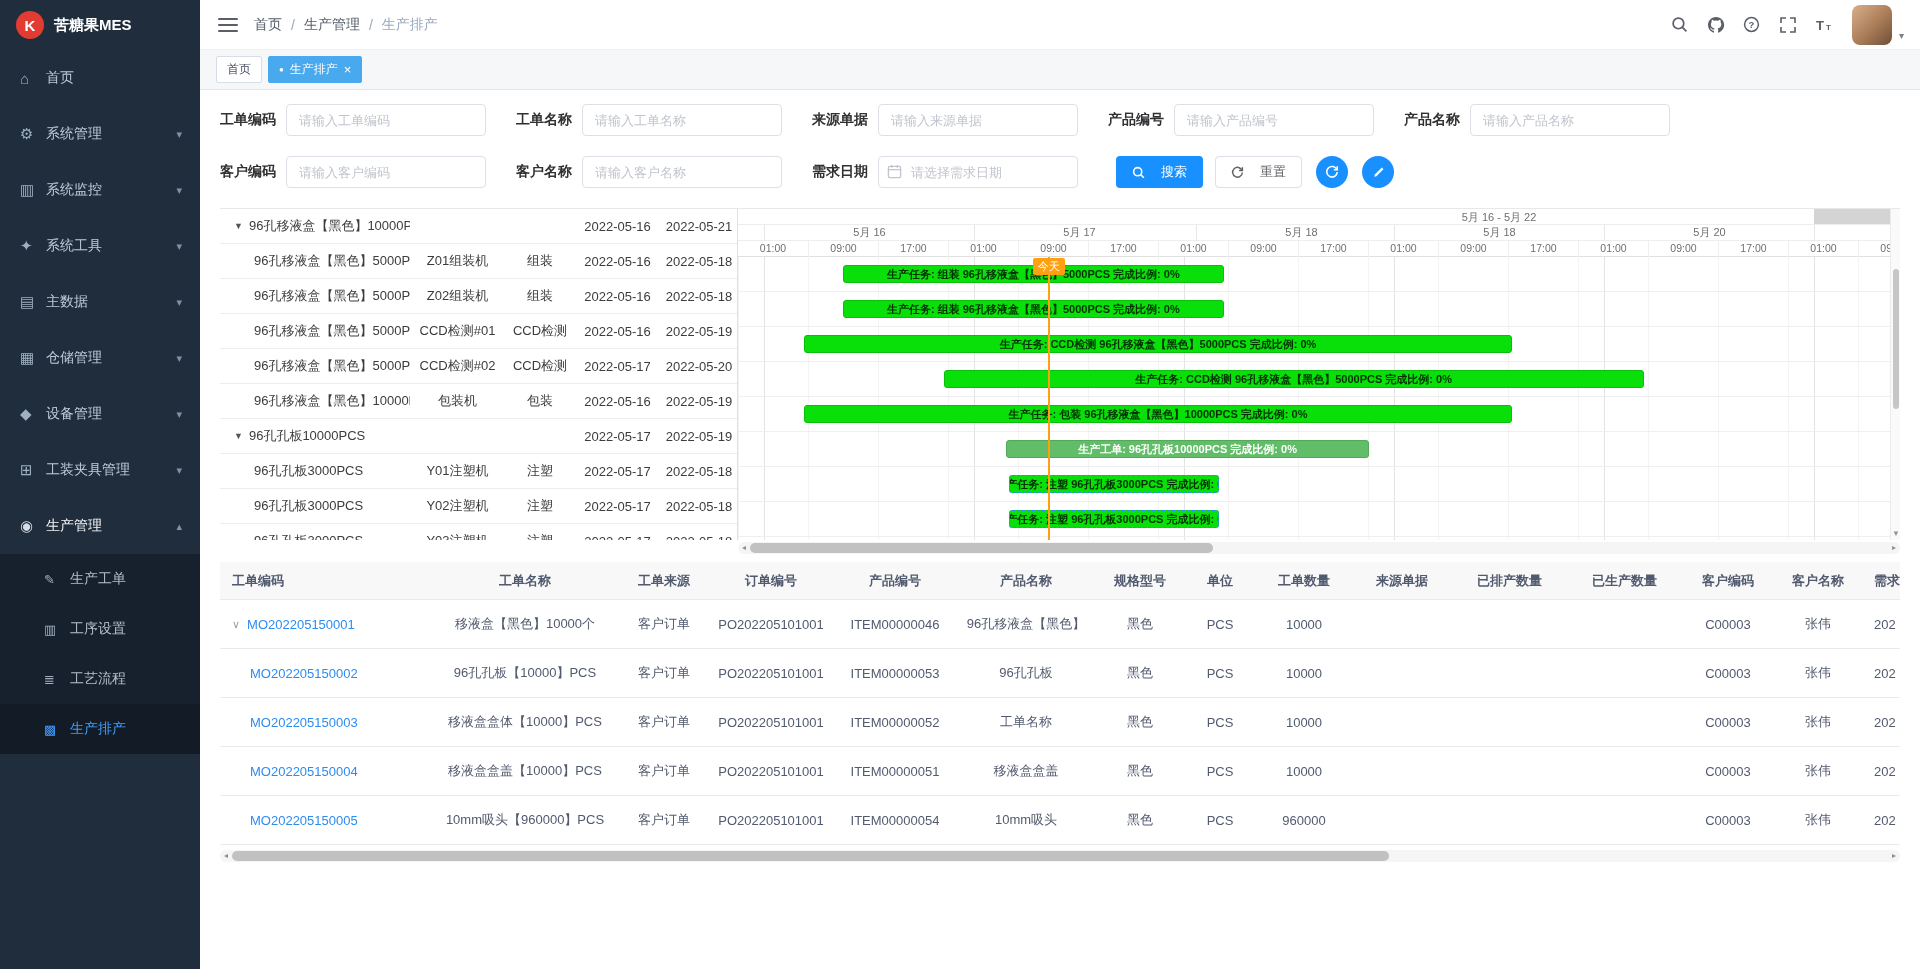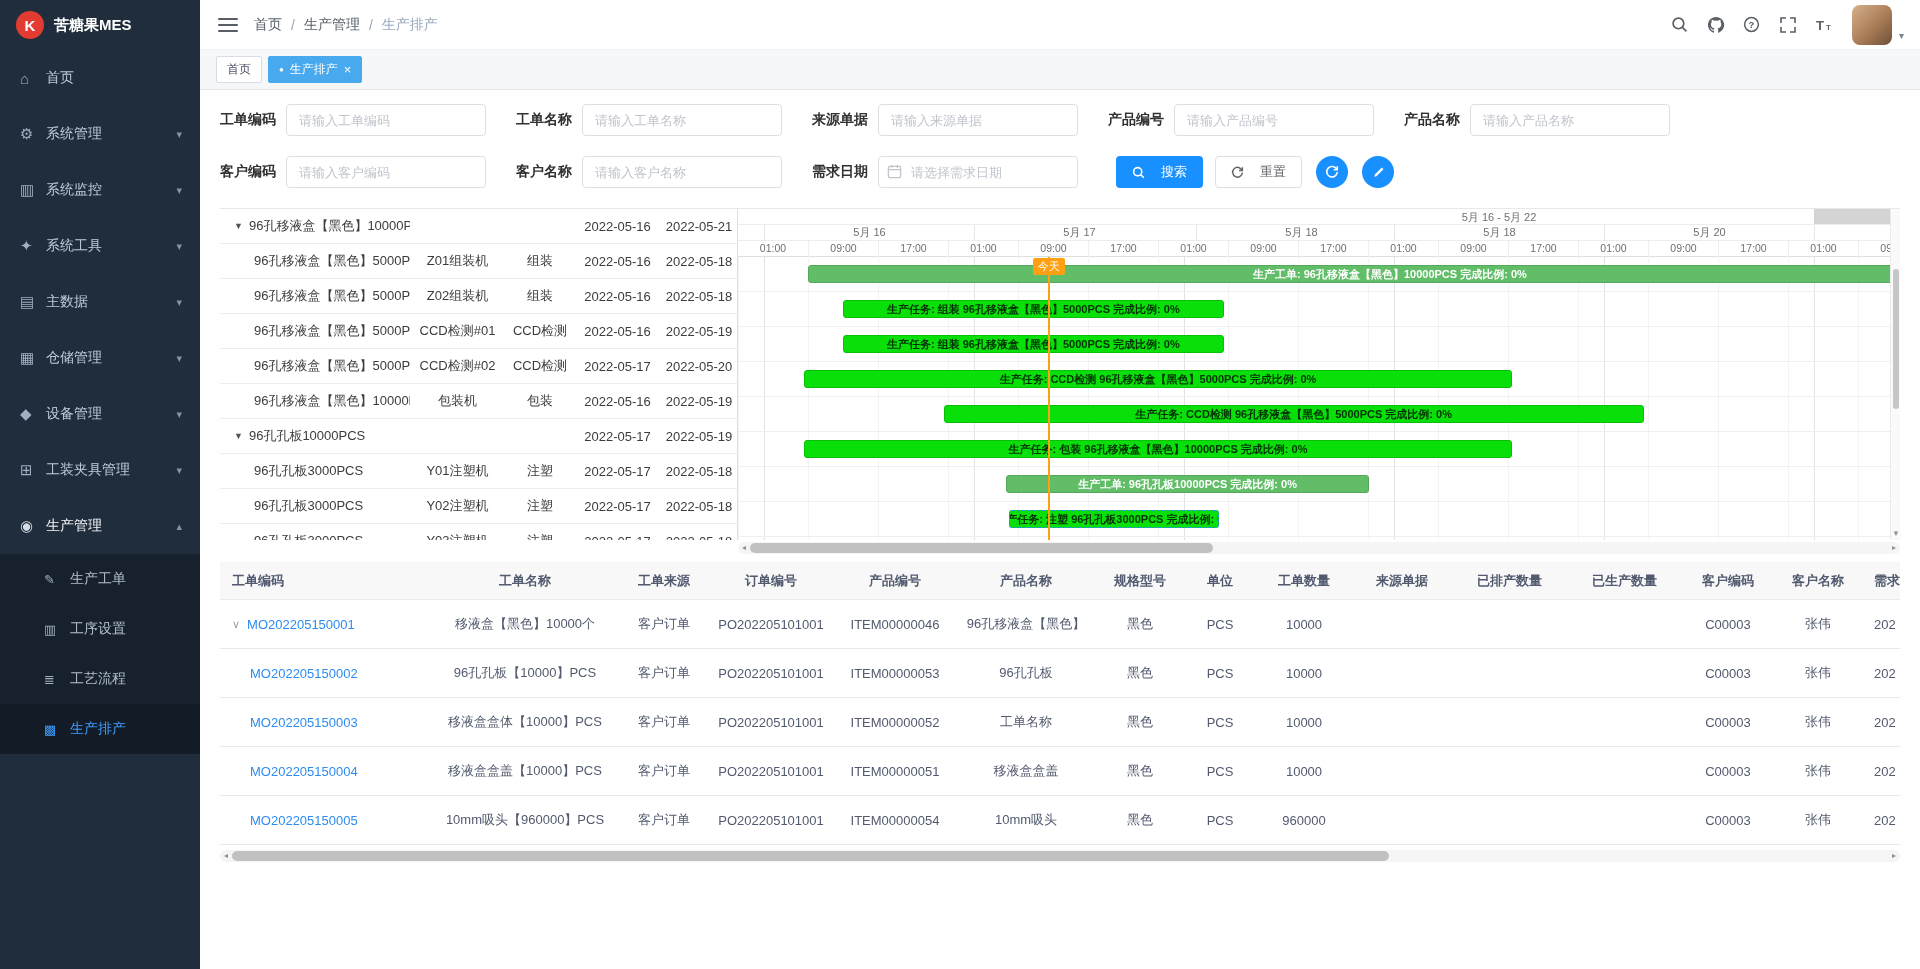--- a/index.html
+++ b/index.html
@@ -452,25 +452,20 @@
               </div>
           </div>
           <div class="gr-body" id="gr-body">
               <div class="day-line" style="left: 26px;"></div>
               <div class="day-line" style="left: 236px;"></div>
               <div class="day-line" style="left: 446px;"></div>
               <div class="day-line" style="left: 656px;"></div>
               <div class="day-line" style="left: 866px;"></div>
               <div class="day-line" style="left: 1076px;"></div>
               <div class="gr-row">
-                <div class="bar bar-order" style="left: 70px; width: 1163.75px;">
-                  <span>生产工单: 96孔移液盒【黑色】10000PCS 完成比例: 0%</span>
-                </div>
-              </div>
-              <div class="gr-row">
                 <div class="bar bar-task" style="left: 105px; width: 380.625px;">
                   <span>生产任务: 组装 96孔移液盒【黑色】5000PCS 完成比例: 0%</span>
                 </div>
               </div>
               <div class="gr-row">
                 <div class="bar bar-task" style="left: 105px; width: 380.625px;">
                   <span>生产任务: 组装 96孔移液盒【黑色】5000PCS 完成比例: 0%</span>
                 </div>
               </div>
               <div class="gr-row">

